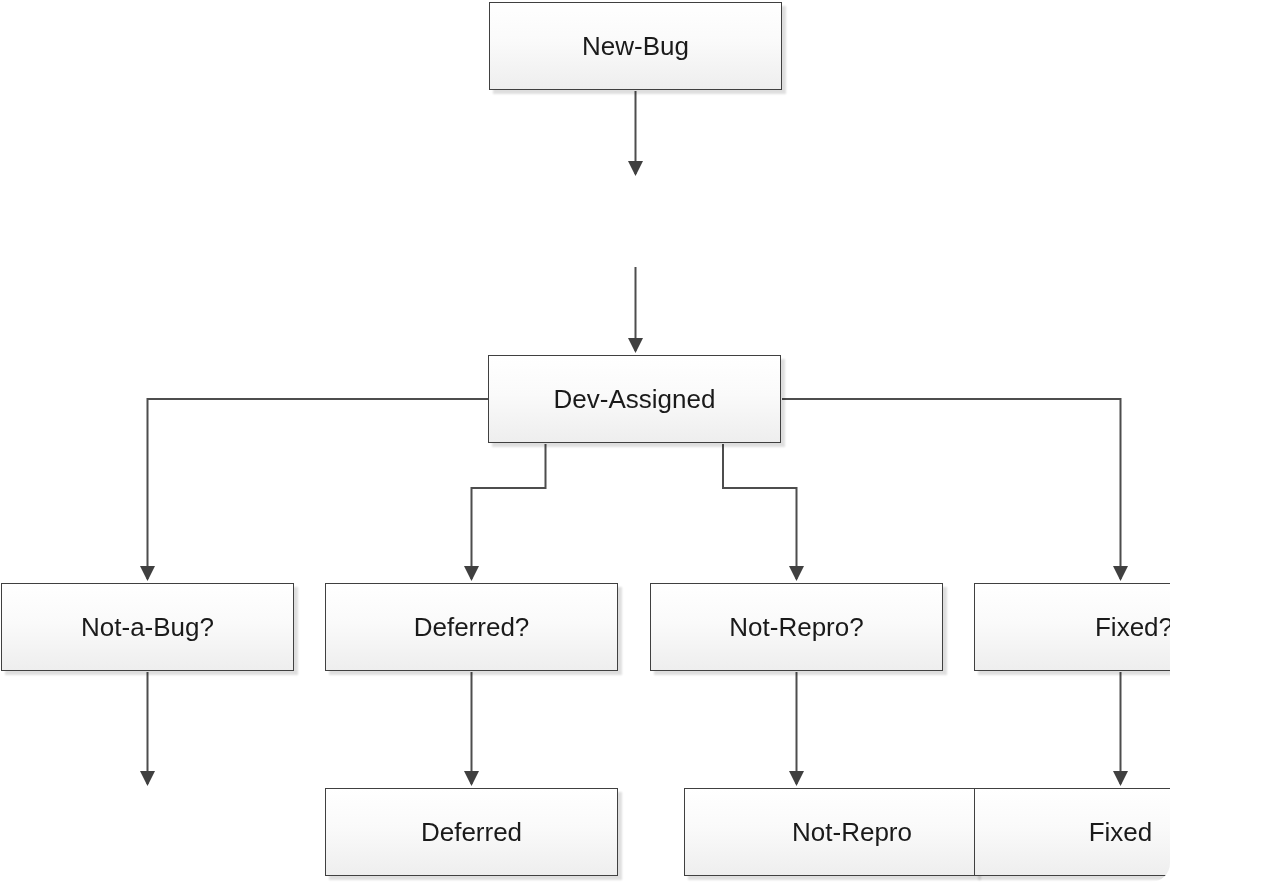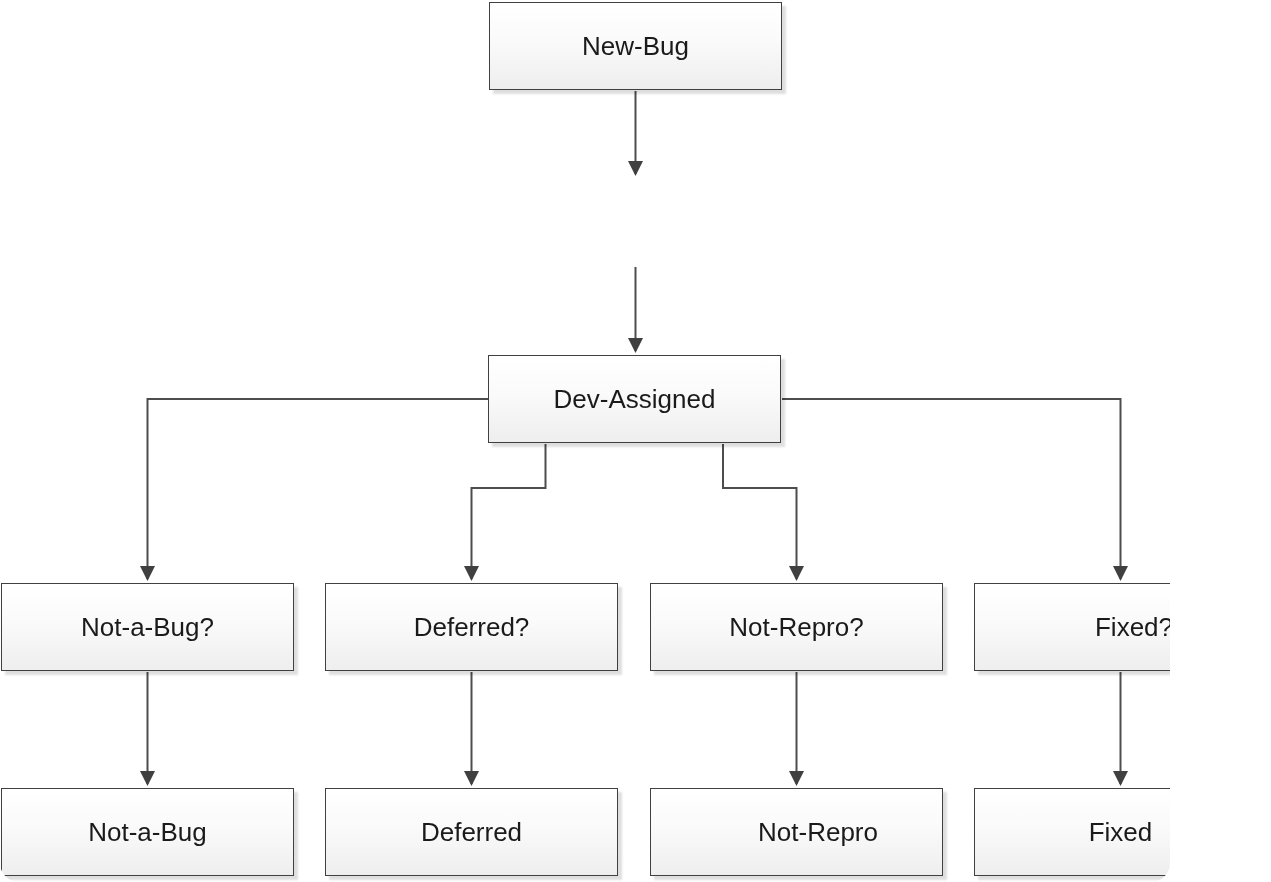--- a/index.html
+++ b/index.html
@@ -46,21 +46,21 @@
   .n-qa-assigned  { left: 489px; top: 178px; }
   .n-dev-assigned { left: 488px; top: 355px; }
   
   .n-not-a-bug-q  { left: 1px;   top: 583px; }
   .n-deferred-q   { left: 325px; top: 583px; }
   .n-not-repro-q  { left: 650px; top: 583px; }
   .n-fixed-q      { left: 974px; top: 583px; padding-left: 27px; }
   
   .n-not-a-bug    { left: 1px;   top: 788px; }
   .n-deferred     { left: 325px; top: 788px; }
-  .n-not-repro    { left: 650px; top: 788px; padding-left: 43px; }
+  .n-not-repro    { left: 684px; top: 788px; padding-left: 43px; }
   .n-fixed        { left: 974px; top: 788px; }
 
   .edge {
     fill: none;
     stroke: #4d4d4d;
     stroke-width: 2;
   }
 </style>
 </head>
 <body>
@@ -103,23 +103,20 @@
   </div>
 
   <div class="node n-not-repro-q">
     <span class="node-label">Not-Repro?</span>
   </div>
 
   <div class="node n-fixed-q">
     <span class="node-label">Fixed?</span>
   </div>
 
-  <div class="node n-not-a-bug">
-    <span class="node-label">Not-a-Bug</span>
-  </div>
 
   <div class="node n-deferred">
     <span class="node-label">Deferred</span>
   </div>
 
   <div class="node n-not-repro">
     <span class="node-label">Not-Repro</span>
   </div>
 
   <div class="node n-fixed">

